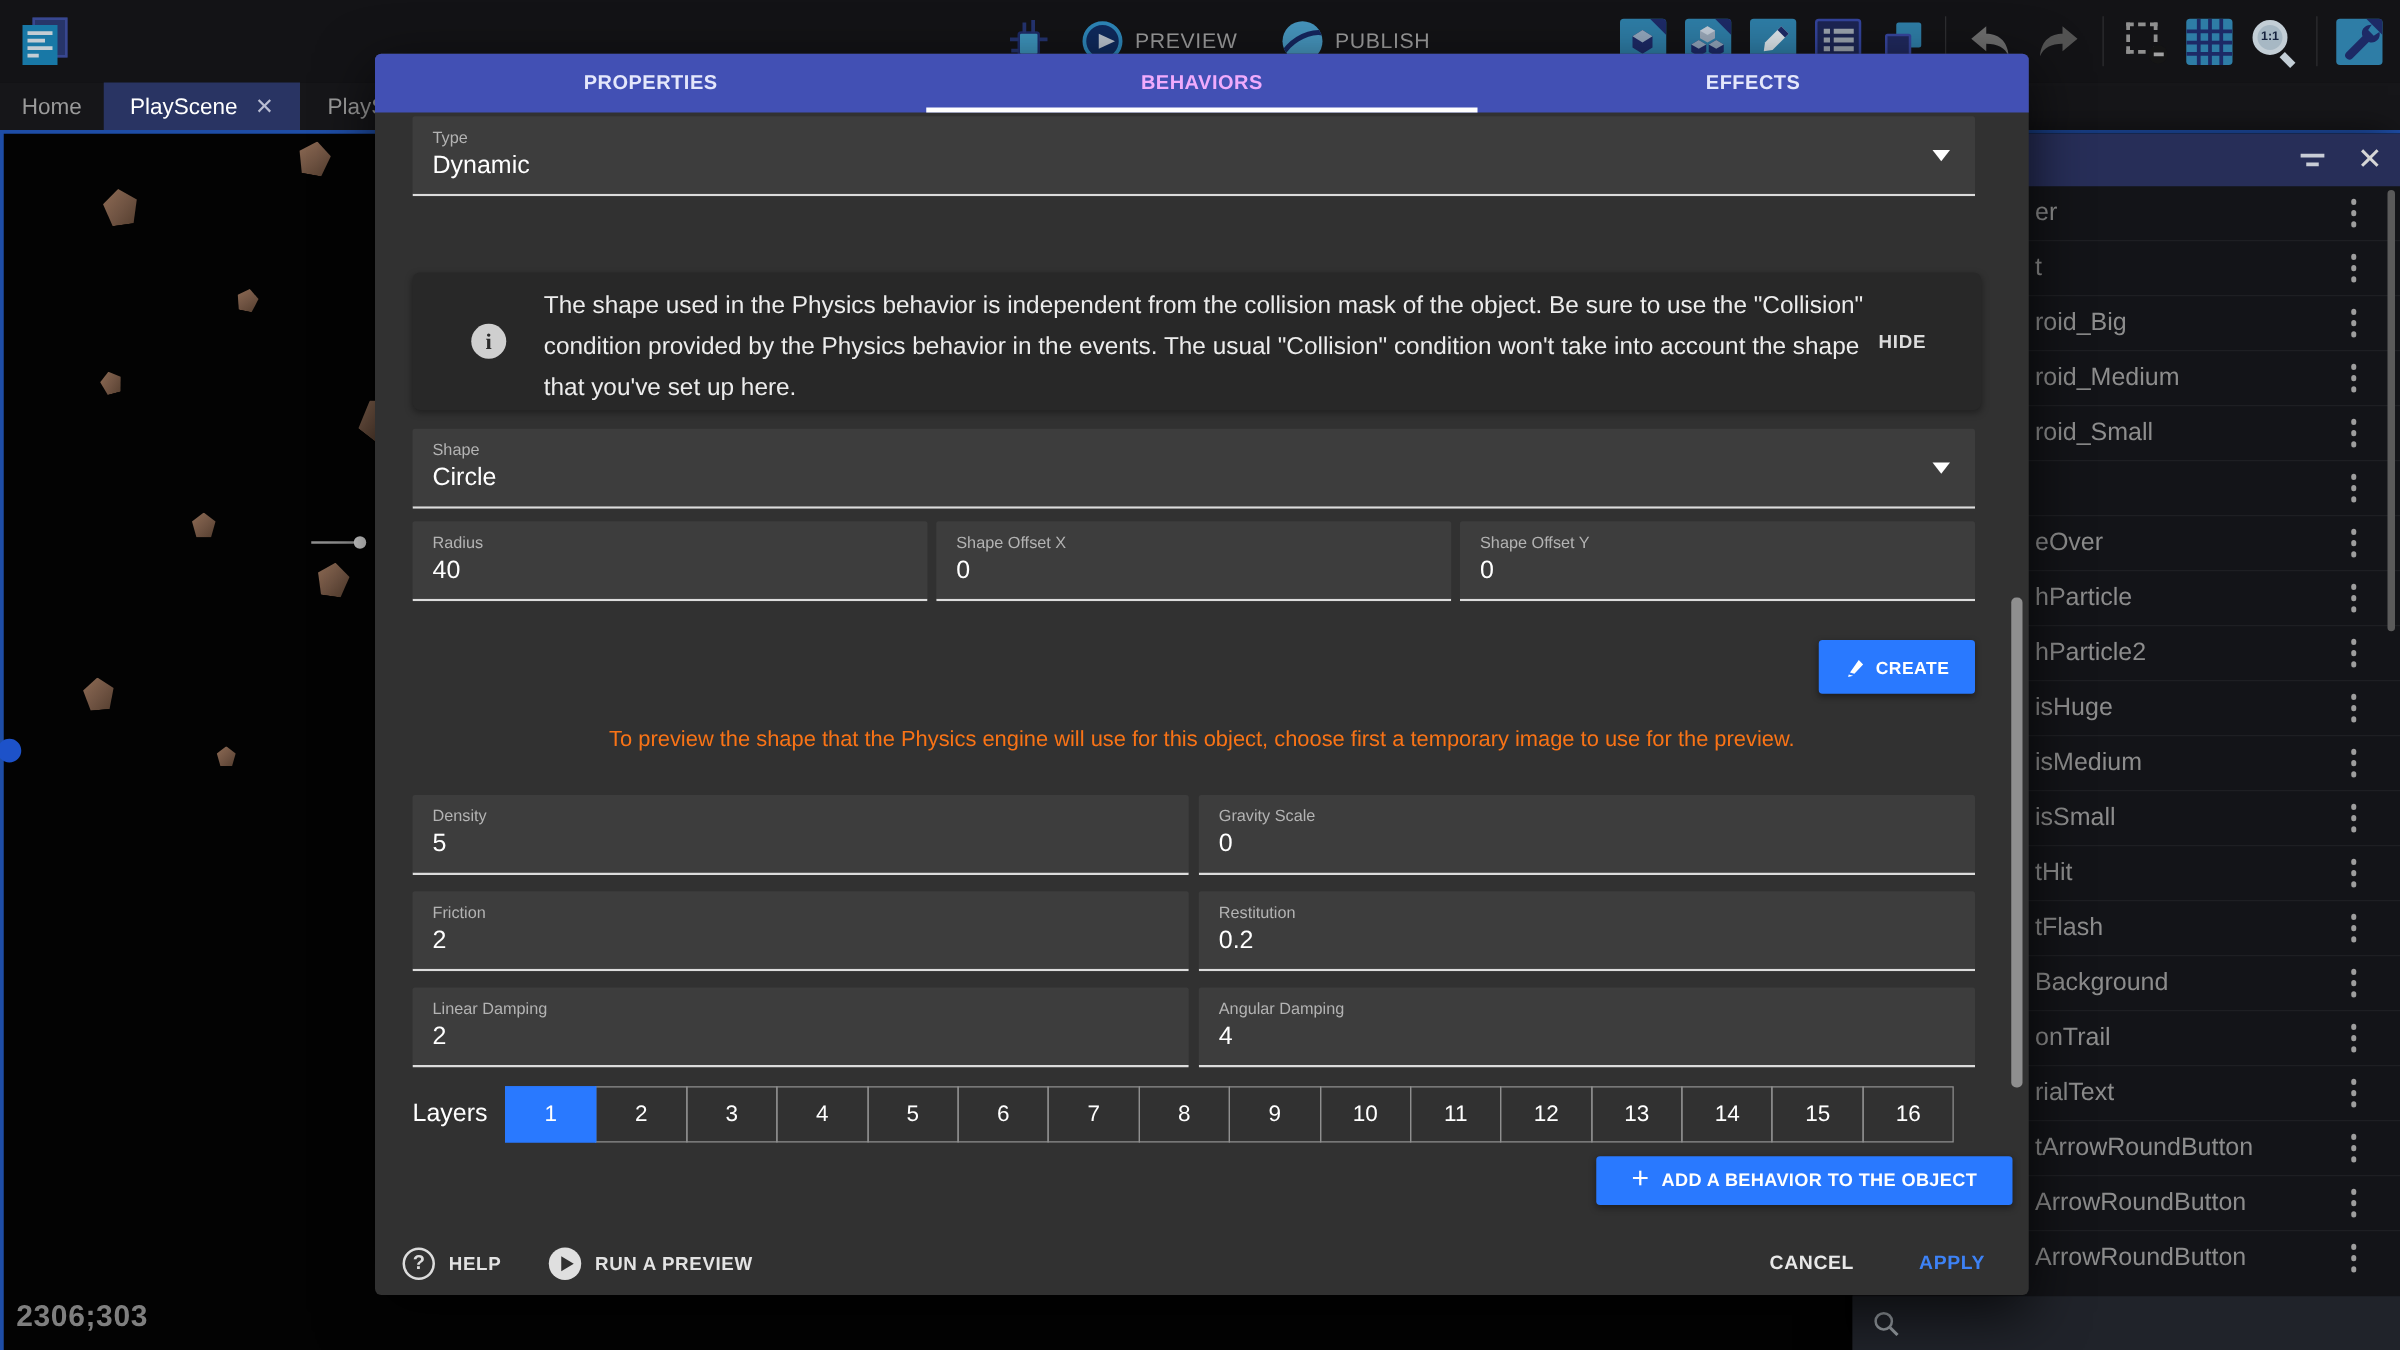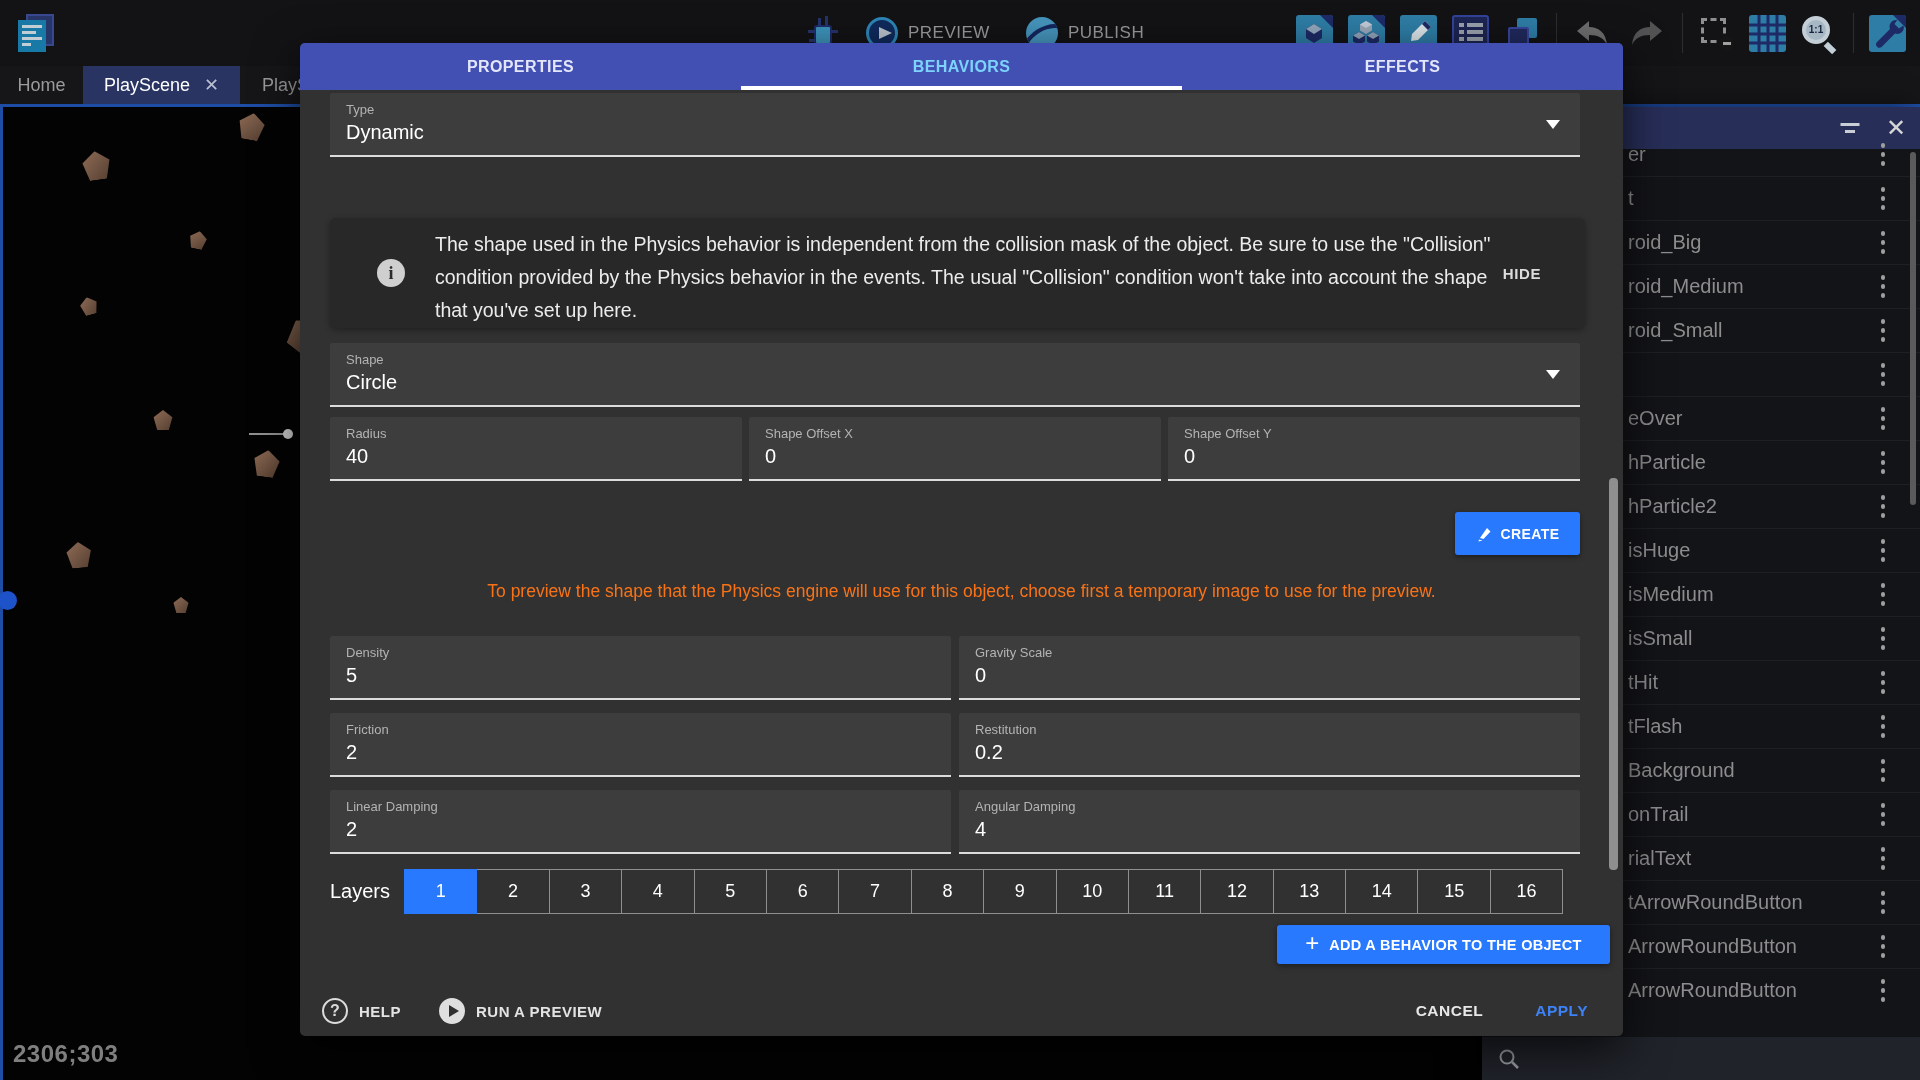--- a/index.html
+++ b/index.html
@@ -67,34 +67,34 @@
   .coords{position:absolute;left:10px;bottom:12px;font-size:24px;font-weight:bold;color:#7f7f7f;letter-spacing:.5px}
 
   
   .panel{position:absolute;left:1482px;top:107px;width:438px;height:973px;background:#131418;z-index:5;box-shadow:-10px 0 26px rgba(0,0,0,.55)}
   .panel-header{position:absolute;left:0;top:0;width:100%;height:42px;background:#272e58;display:flex;align-items:center;justify-content:flex-end;gap:26px;padding-right:14px}
   .filter-icon{width:20px;height:14px;position:relative;cursor:pointer}
   .filter-icon i{position:absolute;left:50%;transform:translateX(-50%);height:2.5px;background:#c9cdd6;display:block}
   .filter-icon .f1{top:2px;width:19px}
   .filter-icon .f2{top:9px;width:10px}
   .panel-close{color:#d6d6d6;font-size:24px;line-height:1;cursor:pointer}
-  .panel-list{position:absolute;left:0;top:26px;width:100%;height:876px;overflow:hidden}
+  .panel-list{position:absolute;left:0;top:42px;width:100%;height:876px;overflow:hidden}
   .obj-row{height:44px;display:flex;align-items:center;padding-left:146px;border-bottom:1px solid #1e1f23;cursor:pointer}
   .obj-label{font-size:20px;color:#8d8d8d;flex:1;white-space:nowrap;overflow:hidden}
   .kebab{width:30px;margin-right:22px;display:flex;flex-direction:column;align-items:center;cursor:pointer}
   .kebab i{width:4.5px;height:4.5px;border-radius:50%;background:#9e9e9e;margin:2.2px 0}
   .panel-scroll{position:absolute;right:4px;top:45px;width:6px;height:353px;background:#5a5a5a;border-radius:3px}
   .panel-search{position:absolute;left:0;bottom:0;width:100%;height:43px;background:#20232a;display:flex;align-items:center;padding:0 16px;cursor:text}
   .search-ph{font-size:20px;color:#6f6f6f;flex:1}
 
   
   .dialog{position:absolute;left:300px;top:43px;width:1323px;height:993px;background:#313131;border-radius:5px;z-index:10;box-shadow:0 14px 46px rgba(0,0,0,.7)}
   .dialog-tabs{position:absolute;left:0;top:0;width:100%;height:47px;background:#4250b4;border-radius:5px 5px 0 0;display:flex}
   .dtab{flex:1;display:flex;align-items:center;justify-content:center;font-size:16px;font-weight:bold;letter-spacing:.4px;color:#e4e7fb;cursor:pointer;position:relative}
-  .dtab.active{color:#7dd3fc}
+  .dtab.active{color:#f0abfc}
   .dtab.active:after{content:"";position:absolute;left:0;bottom:0;width:100%;height:4px;background:#fff}
 
   .field{position:absolute;background:#3d3d3d;border-bottom:2px solid #dcdcdc;border-radius:2px 2px 0 0;padding:9px 16px 0 16px;cursor:text}
   .flabel{font-size:13px;color:#b3b3b3;margin-bottom:4px}
   .fvalue{font-size:20px;color:#fff}
   .chev{position:absolute;right:20px;top:50%;margin-top:-4px;width:0;height:0;border-left:7px solid transparent;border-right:7px solid transparent;border-top:9px solid #fff}
 
   .type-field{left:30px;top:50px;width:1250px;height:64px}
   .shape-field{left:30px;top:300px;width:1250px;height:64px}
 

